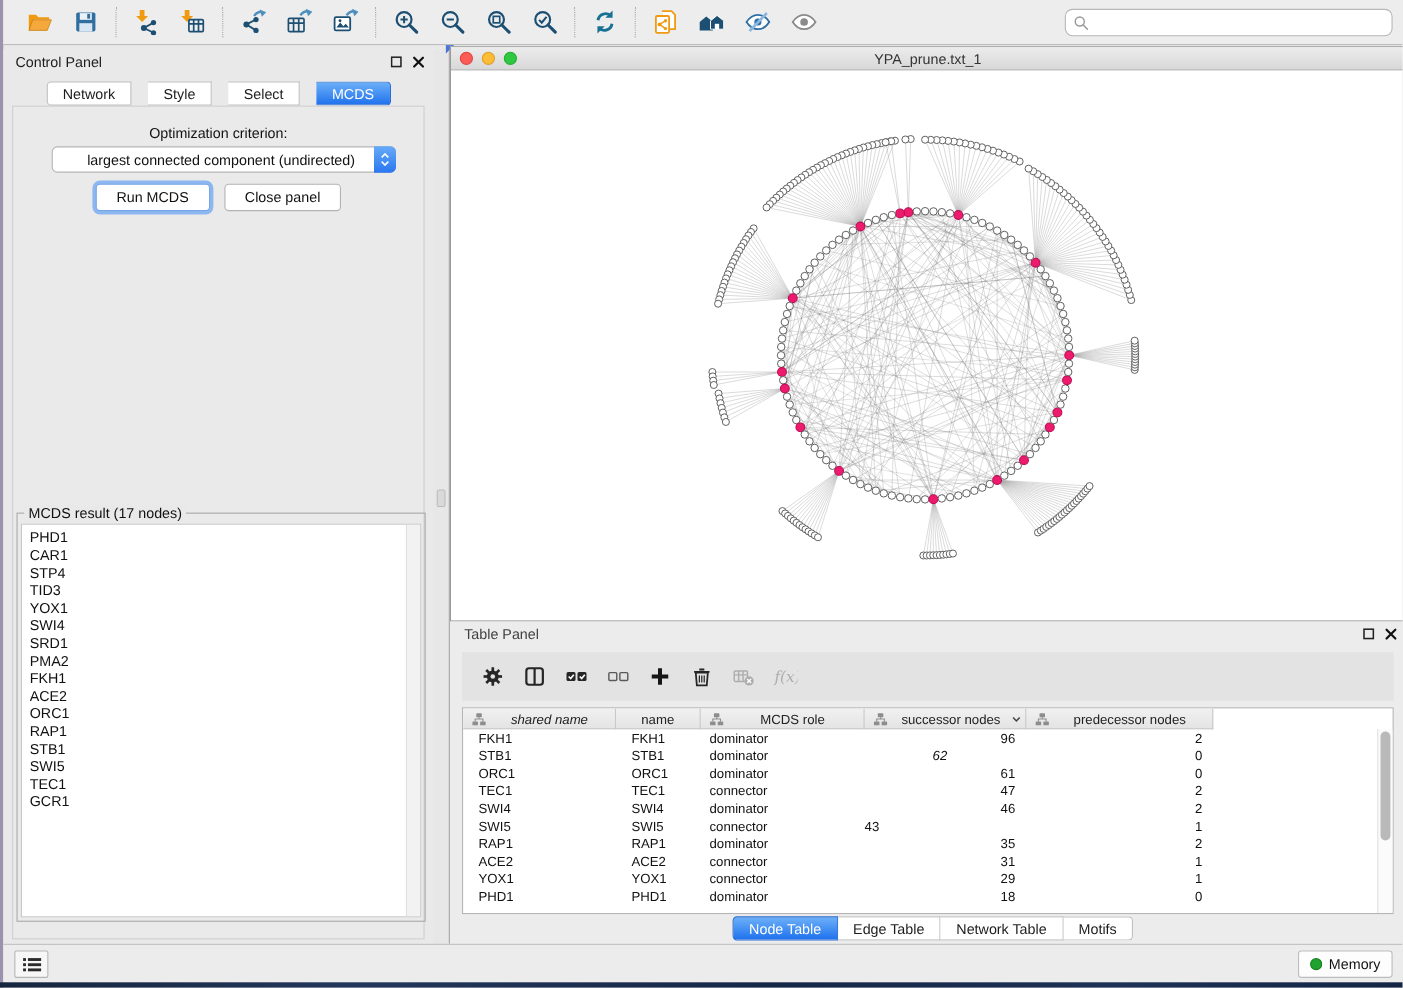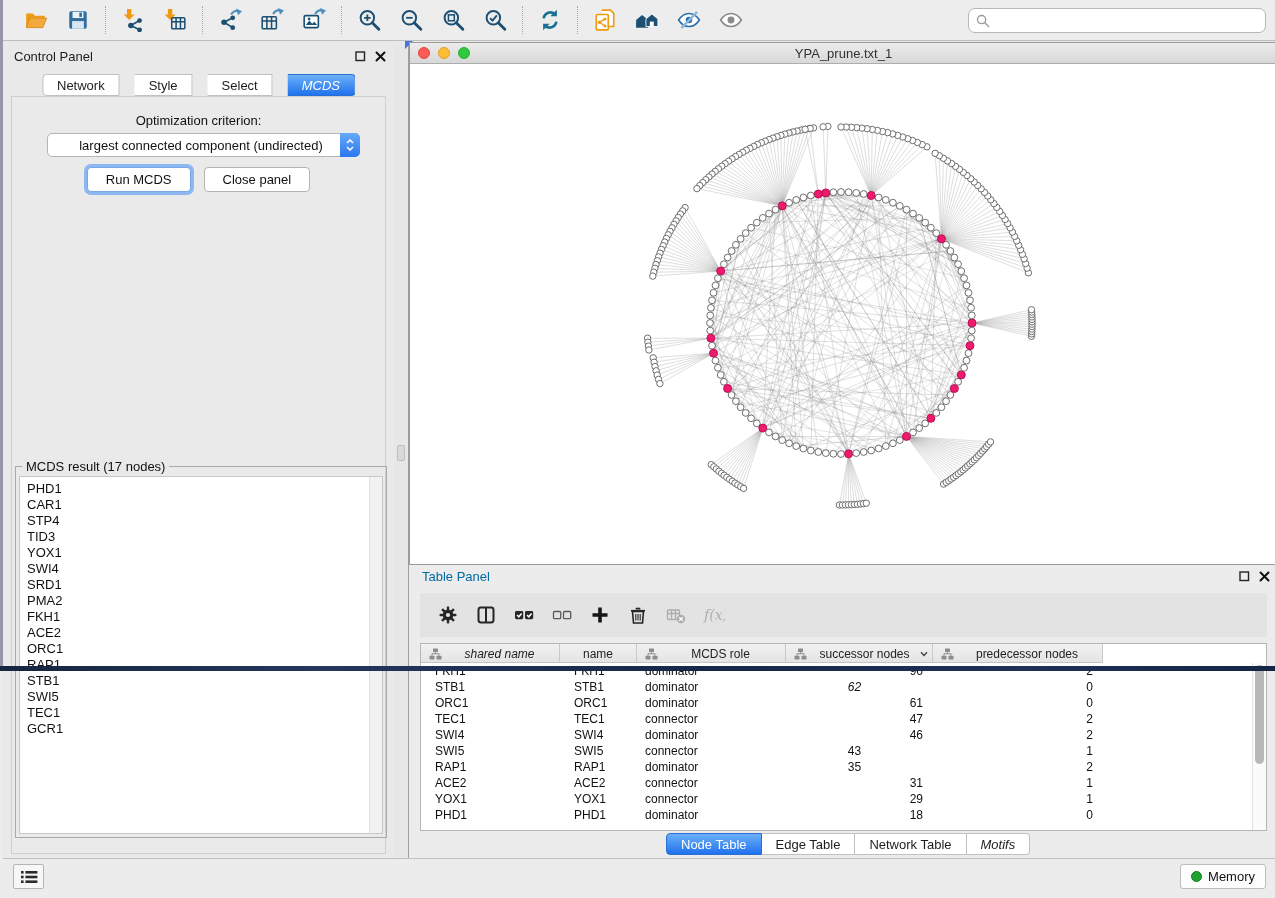--- a/index.html
+++ b/index.html
@@ -1,18 +1,18 @@
 <!DOCTYPE html>
 <html><head>
 <meta charset="utf-8">
 <style>
   * { margin:0; padding:0; box-sizing:border-box; }
   html,body { width:1275px; height:898px; overflow:hidden;
     font-family:"Liberation Sans", sans-serif; background:#ececec; }
-  .app { position:relative; width:1275px; height:671px; background:#e9e9e9;
+  .app { position:relative; width:1275px; height:898px; background:#e9e9e9;
     border-left:3px solid #9b93ac; }
 
   
   .toolbar { position:absolute; left:0; top:0; width:100%; height:41px;
     background:#ededed; border-bottom:1px solid #bcbcbc;
     display:flex; align-items:center; padding-left:6px; }
   .tb-groups { display:flex; align-items:center; height:100%; }
   .tb-group { display:flex; align-items:center; height:100%; padding:0 6px; }
   .tb-sep { width:0; height:28px; border-left:1px dotted #a8a8a8; }
   .tb-btn { width:42px; height:34px; display:flex; align-items:center; justify-content:center; cursor:default; }
@@ -28,21 +28,21 @@
   .cp-title { position:absolute; left:11px; top:4px; font-size:13px; color:#1c1c1c; }
   .panel-icons { position:absolute; right:8px; top:6px; display:flex; gap:9px; align-items:center; }
   .panel-icons svg { width:11px; height:11px; }
   .cp-box { position:absolute; left:8px; top:51px; width:375px; height:758px;
     background:#eaeaea; border:1px solid #cfcfcf; }
   .cp-tabs { position:absolute; left:50%; transform:translateX(-50%); top:29px;
     display:flex; z-index:5;gap:15px; }
   .tab { height:22px; padding:0 14px; font-size:13px; display:flex; align-items:center;
     background:#fff; border:1px solid #c0c0c0; border-left:none; color:#1c1c1c; }
   .tab:first-child { border-left:1px solid #c0c0c0; border-radius:4px 0 0 4px; }
-  .tab:last-child { border-radius:0 4px 4px 0;font-style:italic; }
+  .tab:last-child { border-radius:0 4px 4px 0; }
   .tab.sel { background:linear-gradient(180deg,#6cb0f8,#2072ee); color:#fff; border-color:#2a6fd4; }
   .opt-label { position:absolute; left:0; top:68px; width:391px; text-align:center; font-size:13px; color:#111; }
   .dropdown { position:absolute; left:44px; top:88px; width:313px; height:24px;
     background:#fff; border:1px solid #b5b5b5; border-radius:5px;
     display:flex; align-items:center; }
   .dropdown .dd-text { flex:1; text-align:center; font-size:13px; color:#111; padding-left:14px; }
   .dd-step { width:20px; height:24px; margin:-1px -1px -1px 0; border-radius:0 5px 5px 0;
     background:linear-gradient(180deg,#66aaf7,#2a77ef); display:flex; flex-direction:column;
     align-items:center; justify-content:center; gap:2px; }
   .dd-step svg { width:8px; height:5px; }
@@ -78,21 +78,21 @@
   .light.r { background:#fc5b56; border:1px solid #e14640; }
   .light.y { background:#fdbc35; border:1px solid #dfa02a; }
   .light.grn { background:#2fc841; border:1px solid #25ad31; }
   .net-title .t { width:100%; text-align:center; font-size:13px; color:#333; }
   .net-canvas { position:absolute; left:0; top:21px; width:867px; height:500px; }
   .corner-tri { position:absolute; left:402px; top:41px; width:8px; height:8px;
     background:#4a72d8; clip-path:polygon(0 0,100% 0,0 100%); }
 
   
   .tpanel { position:absolute; left:406px; top:565px; width:869px; height:293px; background:#ececec; }
-  .tp-title { position:absolute; left:13px; top:4px; font-size:13px; color:#0369a1; }
+  .tp-title { position:absolute; left:13px; top:4px; font-size:13px; color:#404040; }
   .tp-toolbar { position:absolute; left:11px; top:28px; width:847px; height:44px;
     background:#e3e3e3; display:flex; align-items:center; padding-left:12px; gap:7px; }
   .tp-btn { width:31px; height:34px; display:flex; align-items:center; justify-content:center; }
   .tp-btn svg { width:22px; height:22px; }
   .ttable { position:absolute; left:11px; top:78px; width:847px; height:188px;
     background:#fff; border:1px solid #b5b5b5; overflow:hidden; }
   .thead { position:absolute; left:0; top:0; height:19px; display:flex;
     background:linear-gradient(180deg,#f1f1f1,#e4e4e4); border-bottom:1px solid #c4c4c4; }
   .th { height:19px; display:flex; align-items:center; border-right:1px solid #c9c9c9;
     font-size:12px; color:#222; padding:0 4px; }
@@ -1237,28 +1237,28 @@
             <div class="td" style="width: 139px; text-align: left; padding: 0px 0px 0px 14px;">SWI4</div>
             <div class="td" style="width: 77px; text-align: left; padding: 0px 0px 0px 14px;">SWI4</div>
             <div class="td" style="width: 149px; text-align: left; padding: 0px 0px 0px 8px;">dominator</div>
             <div class="td" style="width: 147px; text-align: right; padding: 0px 10px 0px 0px;">46</div>
             <div class="td" style="width: 170px; text-align: right; padding: 0px 10px 0px 0px;">2</div>
           </div>
           <div class="trow">
             <div class="td" style="width: 139px; text-align: left; padding: 0px 0px 0px 14px;">SWI5</div>
             <div class="td" style="width: 77px; text-align: left; padding: 0px 0px 0px 14px;">SWI5</div>
             <div class="td" style="width: 149px; text-align: left; padding: 0px 0px 0px 8px;">connector</div>
-            <div class="td" style="width: 147px; text-align: center; padding: 0px 10px 0px 0px;">43</div>
+            <div class="td" style="width: 147px; text-align: left; padding: 0px 10px 0px 0px;">43</div>
             <div class="td" style="width: 170px; text-align: right; padding: 0px 10px 0px 0px;">1</div>
           </div>
           <div class="trow">
             <div class="td" style="width: 139px; text-align: left; padding: 0px 0px 0px 14px;">RAP1</div>
             <div class="td" style="width: 77px; text-align: left; padding: 0px 0px 0px 14px;">RAP1</div>
             <div class="td" style="width: 149px; text-align: left; padding: 0px 0px 0px 8px;">dominator</div>
-            <div class="td" style="width: 147px; text-align: center; padding: 0px 10px 0px 0px;">35</div>
+            <div class="td" style="width: 147px; text-align: right; padding: 0px 10px 0px 0px;">35</div>
             <div class="td" style="width: 170px; text-align: right; padding: 0px 10px 0px 0px;">2</div>
           </div>
           <div class="trow">
             <div class="td" style="width: 139px; text-align: left; padding: 0px 0px 0px 14px;">ACE2</div>
             <div class="td" style="width: 77px; text-align: left; padding: 0px 0px 0px 14px;">ACE2</div>
             <div class="td" style="width: 149px; text-align: left; padding: 0px 0px 0px 8px;">connector</div>
             <div class="td" style="width: 147px; text-align: right; padding: 0px 10px 0px 0px;">31</div>
             <div class="td" style="width: 170px; text-align: right; padding: 0px 10px 0px 0px;">1</div>
           </div>
           <div class="trow">

